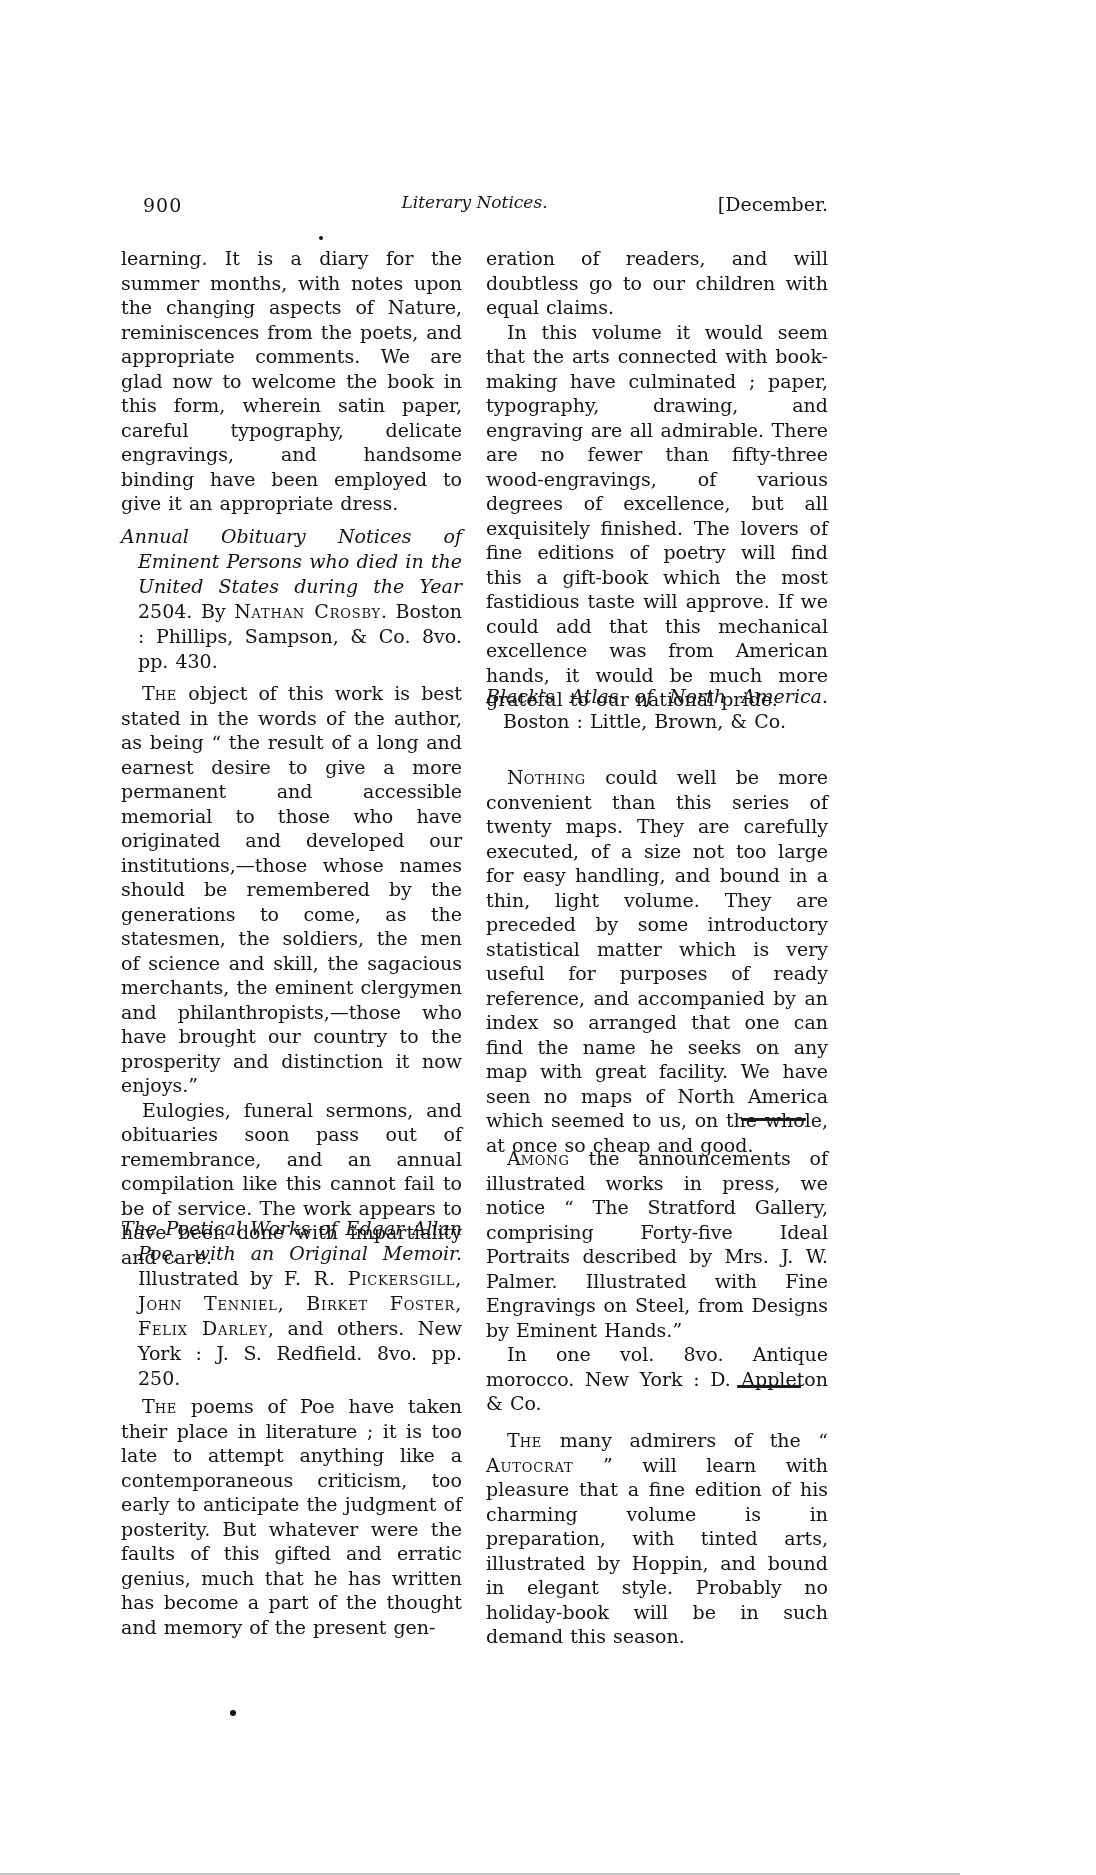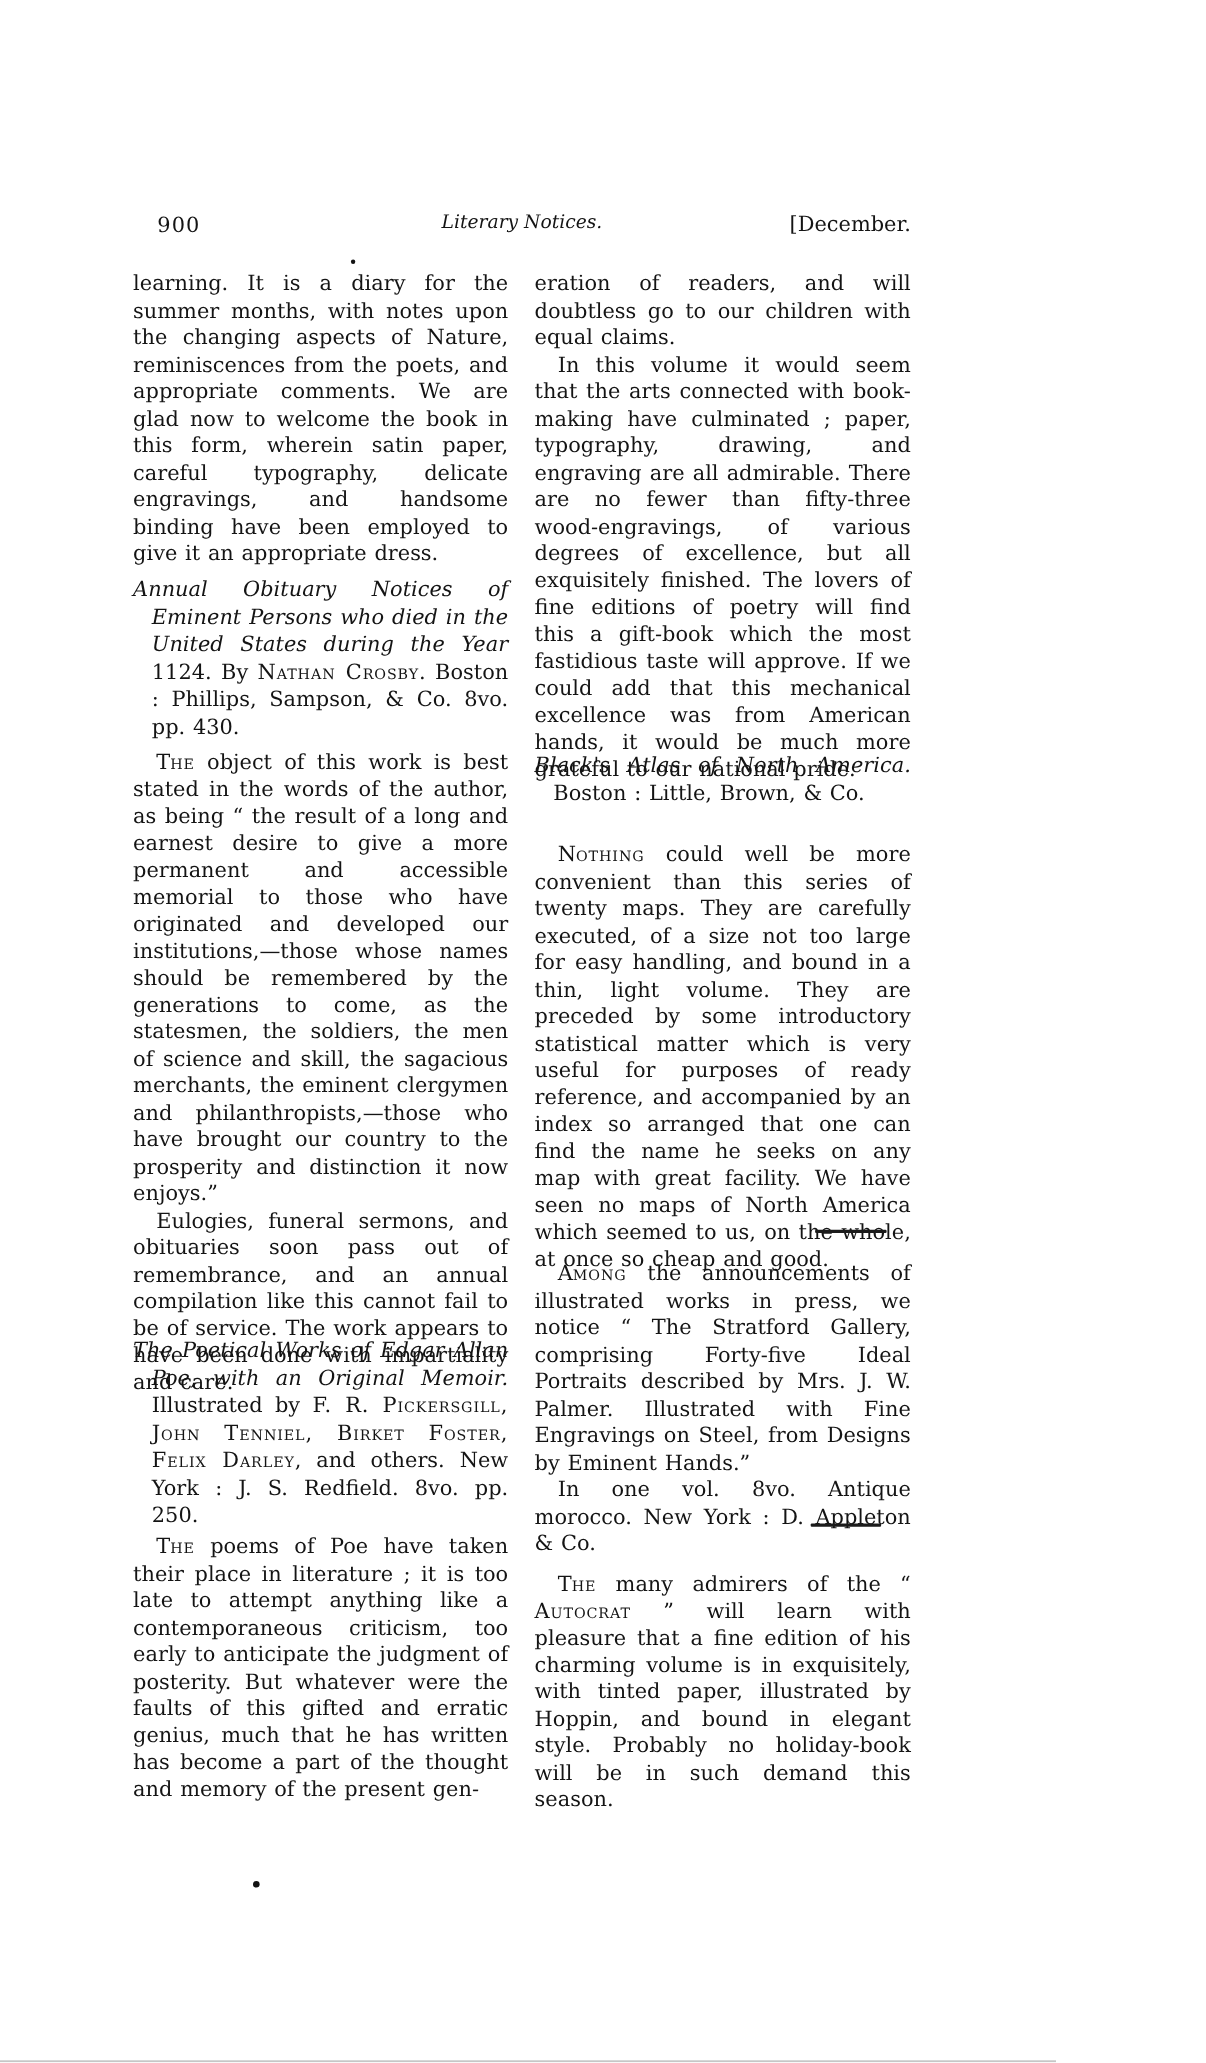--- a/index.html
+++ b/index.html
@@ -55,21 +55,21 @@
     <span class="pg">900</span>
     <span class="ttl">Literary Notices.</span>
     <span class="dt">[December.</span>
   </div>
 
   <div class="block" style="left:121px;top:246px;width:341px;">
     <p class="noindent"><span>learning.  It is a diary for the summer months, with notes upon the changing aspects of Nature, reminiscences from the poets, and appropriate comments.  We are glad now to welcome the book in this form, wherein satin paper, careful typography, delicate engravings, and handsome binding have been employed to give it an appropriate dress.</span></p>
   </div>
 
   <div class="block" style="left:121px;top:524px;width:341px;">
-    <p class="cite"><span class="i" style="font-style: italic;">Annual Obituary Notices of Eminent Persons who died in the United States during the Year </span><span class="rm">1124.  By </span><span class="sc">Nathan Crosby</span><span class="rm">.  Boston :  Phillips, Sampson, &amp; Co.  8vo.  pp. 430.</span></p>
+    <p class="cite"><span class="i" style="font-style: italic;">Annual Obituary Notices of Eminent Persons who died in the United States during the Year </span><span class="rm">2504.  By </span><span class="sc">Nathan Crosby</span><span class="rm">.  Boston :  Phillips, Sampson, &amp; Co.  8vo.  pp. 430.</span></p>
   </div>
 
   <div class="block" style="left:121px;top:681px;width:341px;">
     <p><span>T</span><span class="sc">he</span><span> object of this work is best stated in the words of the author, as being “ the result of a long and earnest desire to give a more permanent and accessible memorial to those who have originated and developed our institutions,—those whose names should be remembered by the generations to come, as the statesmen, the soldiers, the men of science and skill, the sagacious merchants, the eminent clergymen and philanthropists,—those who have brought our country to the prosperity and distinction it now enjoys.”</span></p>
     <p><span>Eulogies, funeral sermons, and obituaries soon pass out of remembrance, and an annual compilation like this cannot fail to be of service.  The work appears to have been done with impartiality and care.</span></p>
   </div>
 
   <div class="block" style="left:121px;top:1216px;width:341px;">
     <p class="cite"><span class="i" style="font-style: italic;">The Poetical Works of Edgar Allan Poe, with an Original Memoir.</span><span class="rm">  Illustrated by </span><span class="sc">F. R. Pickersgill, John Tenniel, Birket Foster, Felix Darley</span><span class="rm">, and others.  New York :  J. S. Redfield.  8vo.  pp. 250.</span></p>
   </div>
@@ -94,20 +94,20 @@
   <div class="divider" style="left:741px;top:1118px;width:65px;"></div>
 
   <div class="block" style="left:486px;top:1146px;width:342px;">
     <p><span>A</span><span class="sc">mong</span><span> the announcements of illustrated works in press, we notice “ The Stratford Gallery, comprising Forty-five Ideal Portraits described by Mrs. J. W. Palmer.  Illustrated with Fine Engravings on Steel, from Designs by Eminent Hands.”</span></p>
     <p><span>In one vol.  8vo.  Antique morocco.  New York :  D. Appleton &amp; Co.</span></p>
   </div>
 
   <div class="divider" style="left:737px;top:1385px;width:64px;"></div>
 
   <div class="block" style="left:486px;top:1428px;width:342px;">
-    <p><span>T</span><span class="sc">he</span><span> many admirers of the “ </span><span class="sc">Autocrat</span><span> ” will learn with pleasure that a fine edition of his charming volume is in exquisitely, with tinted paper, illustrated by Hoppin, and bound in elegant style.  Probably no holiday-book will be in such demand this season.</span></p>
+    <p><span>T</span><span class="sc">he</span><span> many admirers of the “ </span><span class="sc">Autocrat</span><span> ” will learn with pleasure that a fine edition of his charming volume is in preparation, with tinted arts, illustrated by Hoppin, and bound in elegant style.  Probably no holiday-book will be in such demand this season.</span></p>
   </div>
 
   <div class="speck" style="left:319px;top:236px;width:4px;height:4px;"></div>
   <div class="speck" style="left:230px;top:1710px;width:6px;height:6px;"></div>
   <div class="scan-edge"></div>
 
 </div>
 
 </body></html>

